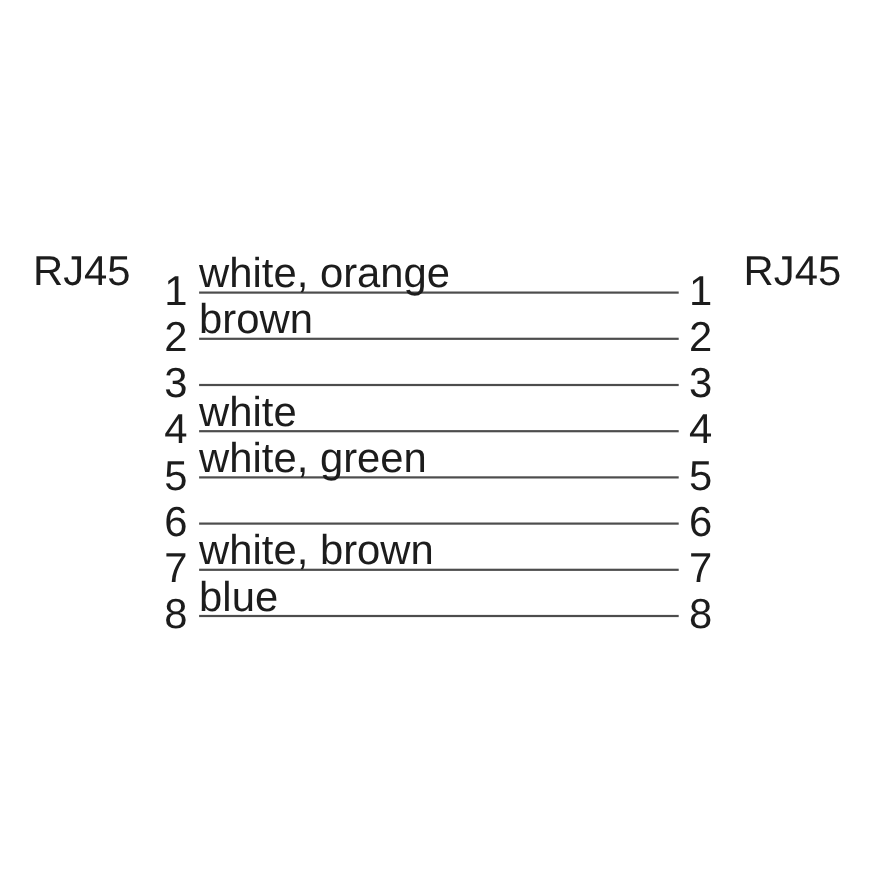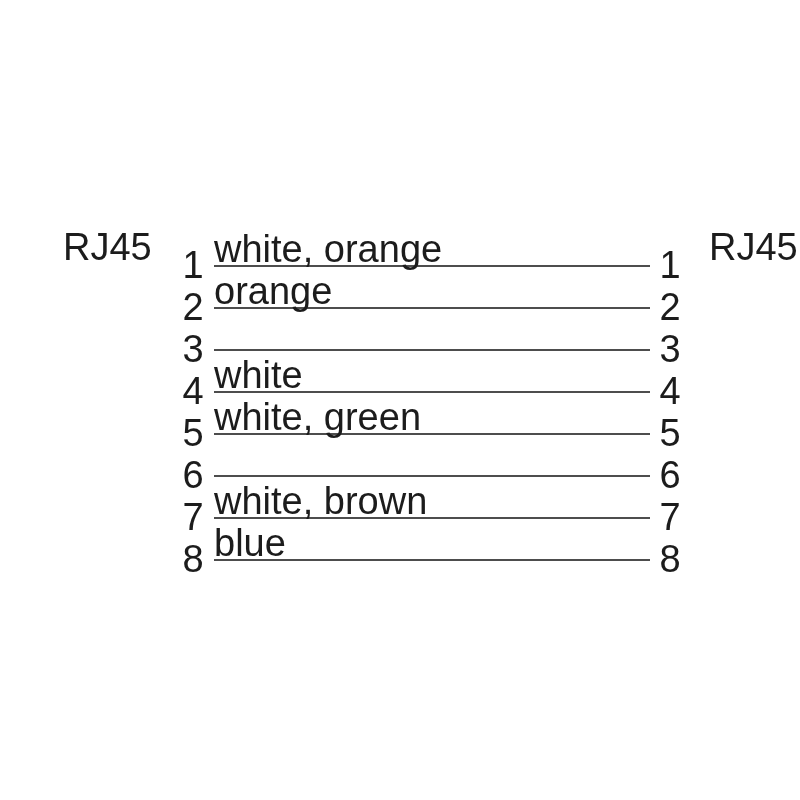--- a/index.html
+++ b/index.html
@@ -12,21 +12,20 @@
     width: 800px; height: 800px;
     background: var(--bg-color);
     font-family: "Liberation Sans", sans-serif;
     color: var(--text-color);
     overflow: hidden;
   }
   .canvas {
     position: relative;
     width: 728px; height: 800px;
     background: var(--bg-color);
-    margin-left: 33px;
   }
   .connector-label {
     position: absolute;
     top: 226px;
     font-size: 38px;
     line-height: 42px;
     white-space: nowrap;
   }
   .connector-label.left  { left: 30px; }
   .connector-label.right { left: 676px; }
@@ -78,21 +77,21 @@
   <div class="pin-rows">
       <div class="pin-row">
     <span class="pin-num left">1</span>
     <span class="wire-line"></span>
     <span class="wire-label">white, orange</span>
     <span class="pin-num right">1</span>
   </div>
       <div class="pin-row">
     <span class="pin-num left">2</span>
     <span class="wire-line"></span>
-    <span class="wire-label">orange</span>
+    <span class="wire-label">brown</span>
     <span class="pin-num right">2</span>
   </div>
       <div class="pin-row">
     <span class="pin-num left">3</span>
     <span class="wire-line"></span>
     <span class="pin-num right">3</span>
   </div>
       <div class="pin-row">
     <span class="pin-num left">4</span>
     <span class="wire-line"></span>

